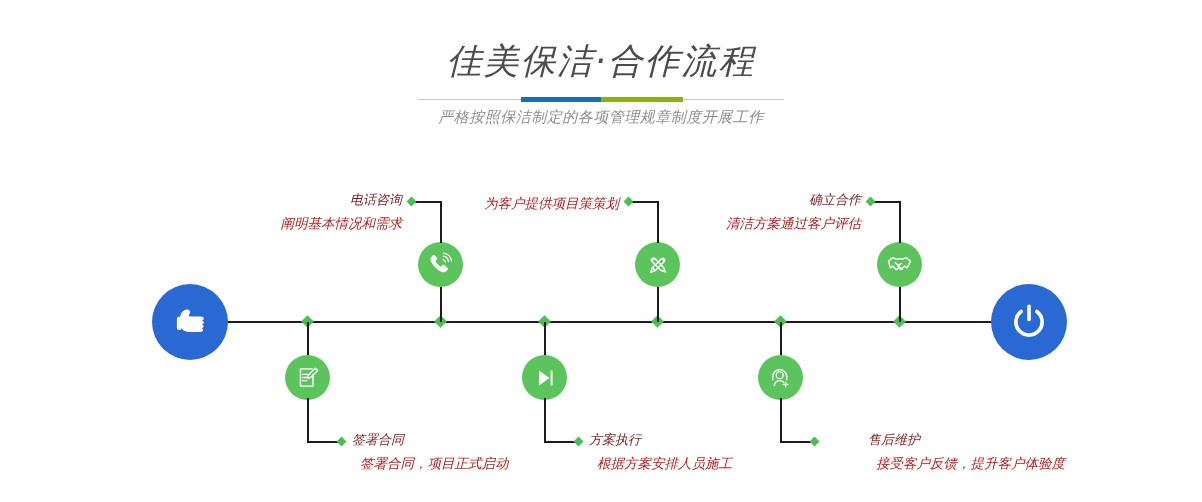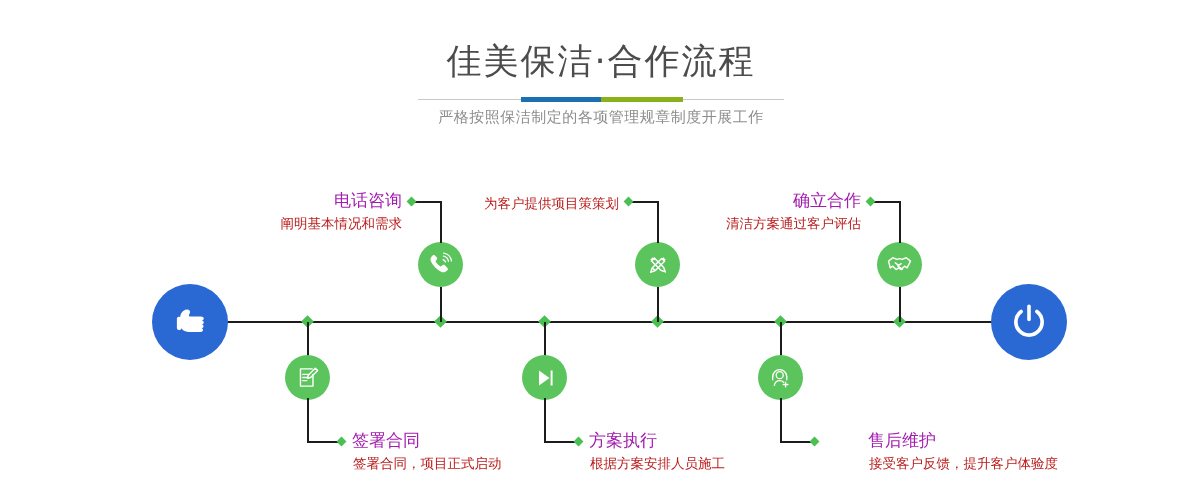--- a/index.html
+++ b/index.html
@@ -2,21 +2,21 @@
 <html><head>
 <meta charset="utf-8">
 <style>
   * { box-sizing: border-box; margin: 0; padding: 0; }
   html, body {
     width: 1202px; height: 502px;
     background: #ffffff;
     font-family: "Liberation Sans", "DejaVu Sans", sans-serif;
     overflow: hidden;
   }
-  #page { position: relative; width: 1202px; height: 502px; background:#fff; }
+  #page { position: relative; width: 1202px; height: 502px; background:#fff;font-style:italic; }
 
   
   .header { position: absolute; left: 0; top: 0; width: 1202px; text-align: center; }
   .title {
     font-size: 35px;
     letter-spacing: 2px;
     color: #4c4c4c;
     font-weight: 400;
     line-height: 1;
     padding-top: 44px;
@@ -65,30 +65,30 @@
   .elbow-v { position: absolute; width: 2px; background: #1c1c1c; }
 
   .diamond {
     position: absolute; width: 9px; height: 9px; background: #4cbf53;
     transform: rotate(45deg);
   }
   .diamond.small { width: 7px; height: 7px; }
 
   .label { position: absolute; }
   .label .lt {
-    font-size: 17px; color: #a21caf; line-height: 20px; white-space: nowrap;
+    font-size: 13px; color: #7f1d1d; line-height: 20px; white-space: nowrap;
     font-family: "DejaVu Sans", "Liberation Sans", sans-serif;
   }
   .label .ls {
     font-size: 13.5px; color: #b91c1c; line-height: 20px; white-space: nowrap; margin-top: 3px;
     font-family: "DejaVu Sans", "Liberation Sans", sans-serif;
   }
   .label.top { text-align: right; }
   .label.bottom { text-align: left; }
-  .label.bottom .ls { margin-left: 1px; }
+  .label.bottom .ls { margin-left: 8px; }
 </style>
 </head>
 <body>
 
 <div id="page">
 
   <div class="header">
     <div class="title">佳美保洁·合作流程</div>
   </div>
   <div class="divider">

